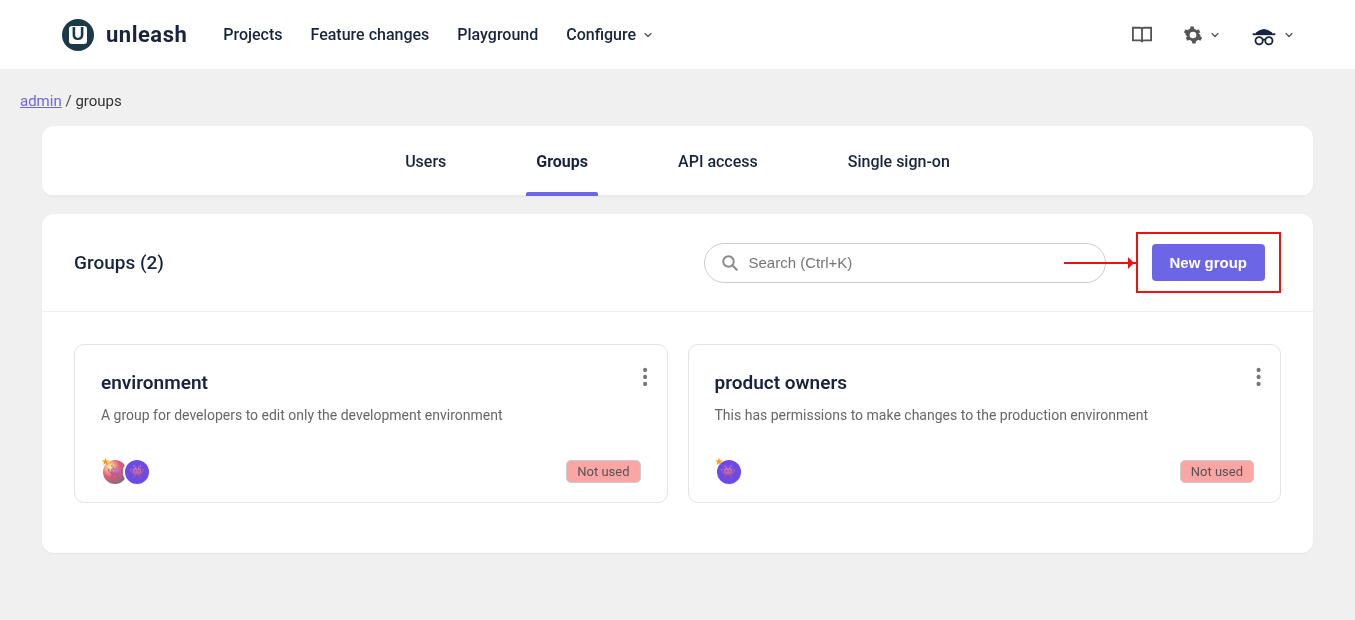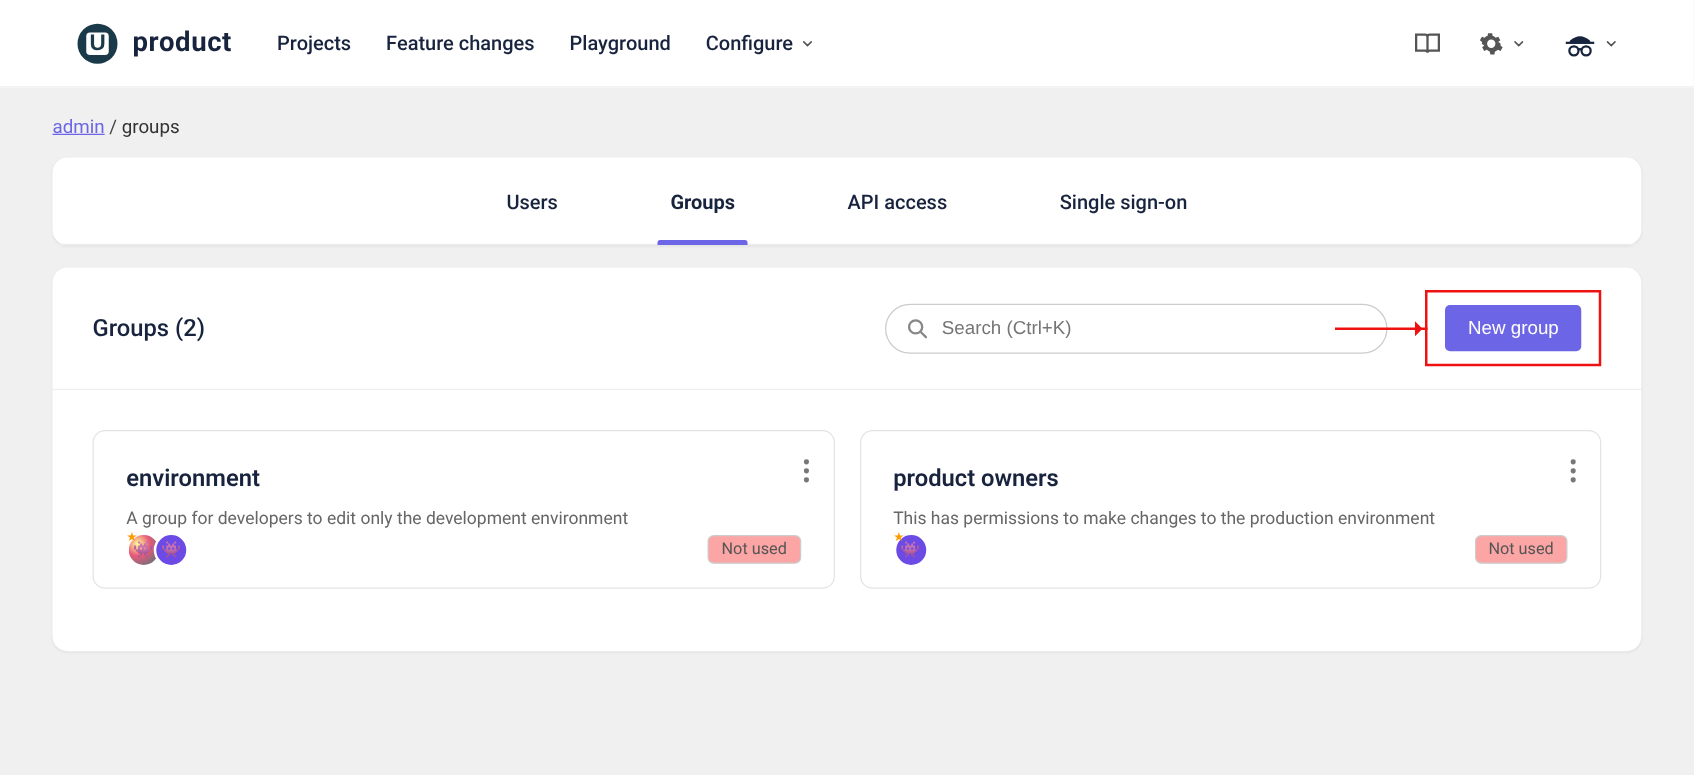--- a/index.html
+++ b/index.html
@@ -30,21 +30,21 @@
   display: flex; align-items: center; justify-content: center; border-radius: 3px;
   font-family: Arial, sans-serif;
 }
 .brand { font-size: 22px; font-weight: 700; letter-spacing: 0.5px; color: #18243e; }
 .nav-links { display: flex; gap: 28px; align-items: flex-start; }
 .nav-link { font-size: 16px; font-weight: 500; cursor: pointer; color: #18243e; display: flex; align-items: center; gap: 6px; }
 .spacer { flex: 1; }
 .top-icons { display: flex; align-items: center; gap: 30px; }
 .icon-btn { display: flex; align-items: center; gap: 6px; cursor: pointer; color: #555; }
 .chev { width: 12px; height: 12px; }
-.breadcrumb { padding: 22px 42px 10px; font-size: 15px; color: #444; }
+.breadcrumb { padding: 22px 20px 10px; font-size: 15px; color: #444; }
 .breadcrumb a { color: #6c65e5; text-decoration: underline; }
 .breadcrumb .current { color: #333; }
 .card {
   background: #fff; margin: 6px 42px 0; border-radius: 12px;
   box-shadow: 0 1px 2px rgba(0,0,0,0.05);
 }
 .tabs {
   display: flex; justify-content: center; gap: 90px; height: 70px; align-items: flex-start;
   border-bottom: 1px solid #eee;
 }
@@ -76,31 +76,31 @@
 .annotation-arrow {
   position: absolute; right: 100%; top: 50%; width: 74px; height: 2px; background: #e11;
   transform: translateY(-50%);
 }
 .annotation-arrow::after {
   content: ""; position: absolute; right: -2px; top: -5px; border: 6px solid transparent;
   border-left-color: #e11;
 }
 .new-btn {
   background: #6c65e5; color: #fff; border: none; border-radius: 4px;
-  padding: 10px 18px; font-size: 15px; font-weight: 400; cursor: pointer;
+  padding: 10px 18px; font-size: 15px; font-weight: 700; cursor: pointer;
 }
 .groups-grid {
   display: flex; gap: 20px; padding: 32px;
 }
 .group-card {
   flex: 1; border: 1px solid #e3e3e3; border-radius: 10px; padding: 26px 26px 16px;
   position: relative;
 }
 .group-card h3 { font-size: 19px; font-weight: 600; margin-bottom: 12px; }
-.group-card p { font-size: 14px; color: #666; line-height: 1.4; }
+.group-card p { font-size: 14px; color: #666; margin-bottom: 32px; line-height: 1.4; }
 .card-footer { display: flex; align-items: center; justify-content: space-between; }
 .avatars { display: flex; }
 .avatar {
   width: 28px; height: 28px; border-radius: 50%; border: 2px solid #fff;
   margin-left: -6px; position: relative;
 }
 .avatar:first-child { margin-left: 0; }
 .avatar.a1 { background: radial-gradient(circle at 30% 30%, #ff9, #e85a7a 40%, #3a7a7a); }
 .avatar.a2 { background: #6c4ae5; }
 .avatar.a3 { background: #6c4ae5; }
@@ -121,21 +121,21 @@
 .kebab span{ display:block; }
 </style>
 </head>
 <body>
 
 <div class="topbar">
   <div class="logo-wrap">
     <div class="logo-badge">
         <div class="logo-letter">U</div>
       </div>
-    <span class="brand">product</span>
+    <span class="brand">unleash</span>
   </div>
   <div class="nav-links">
     <div class="nav-link">Projects</div>
     <div class="nav-link">Feature changes</div>
     <div class="nav-link">Playground</div>
     <div class="nav-link">
       <span>Configure</span>
       <svg class="chev" viewBox="0 0 24 24">
           <path d="M6 9l6 6 6-6" fill="none" stroke="#555" stroke-width="2.5" stroke-linecap="round"></path>
         </svg>

